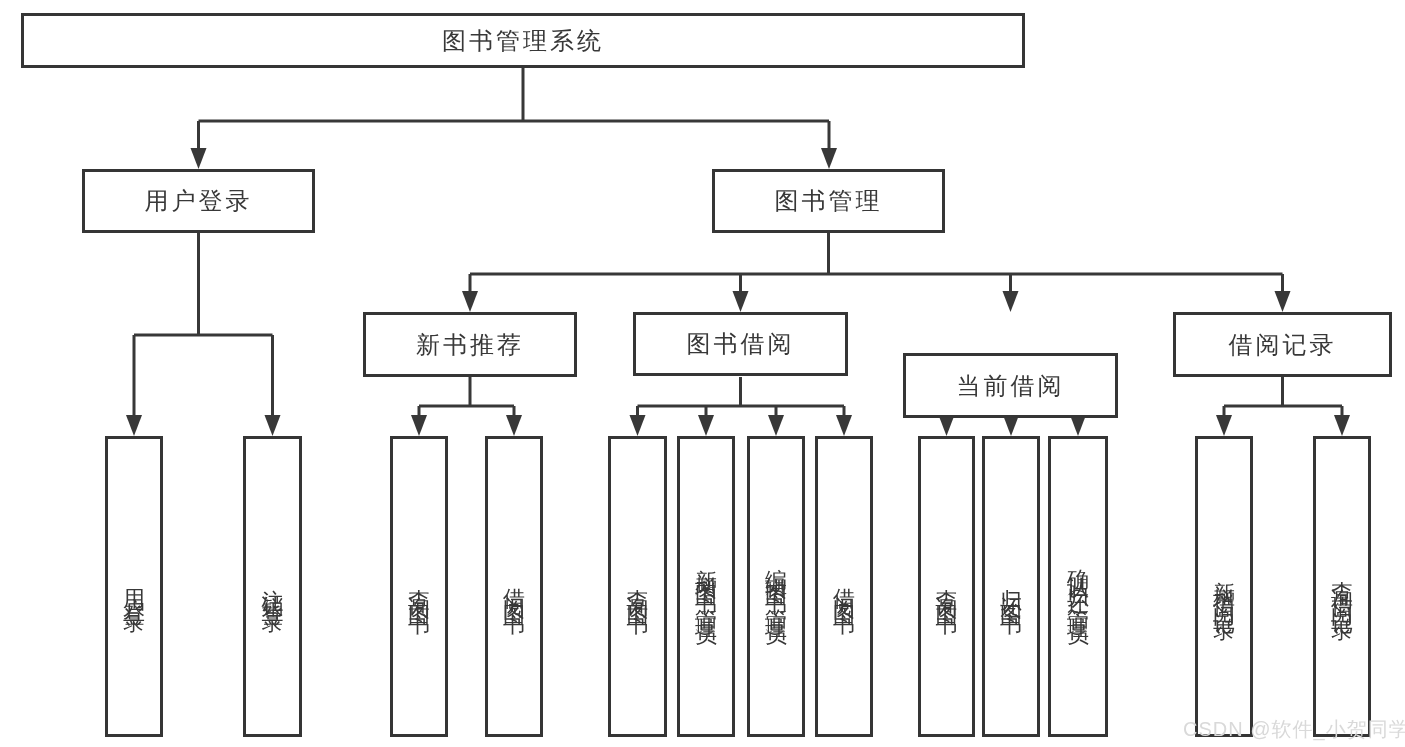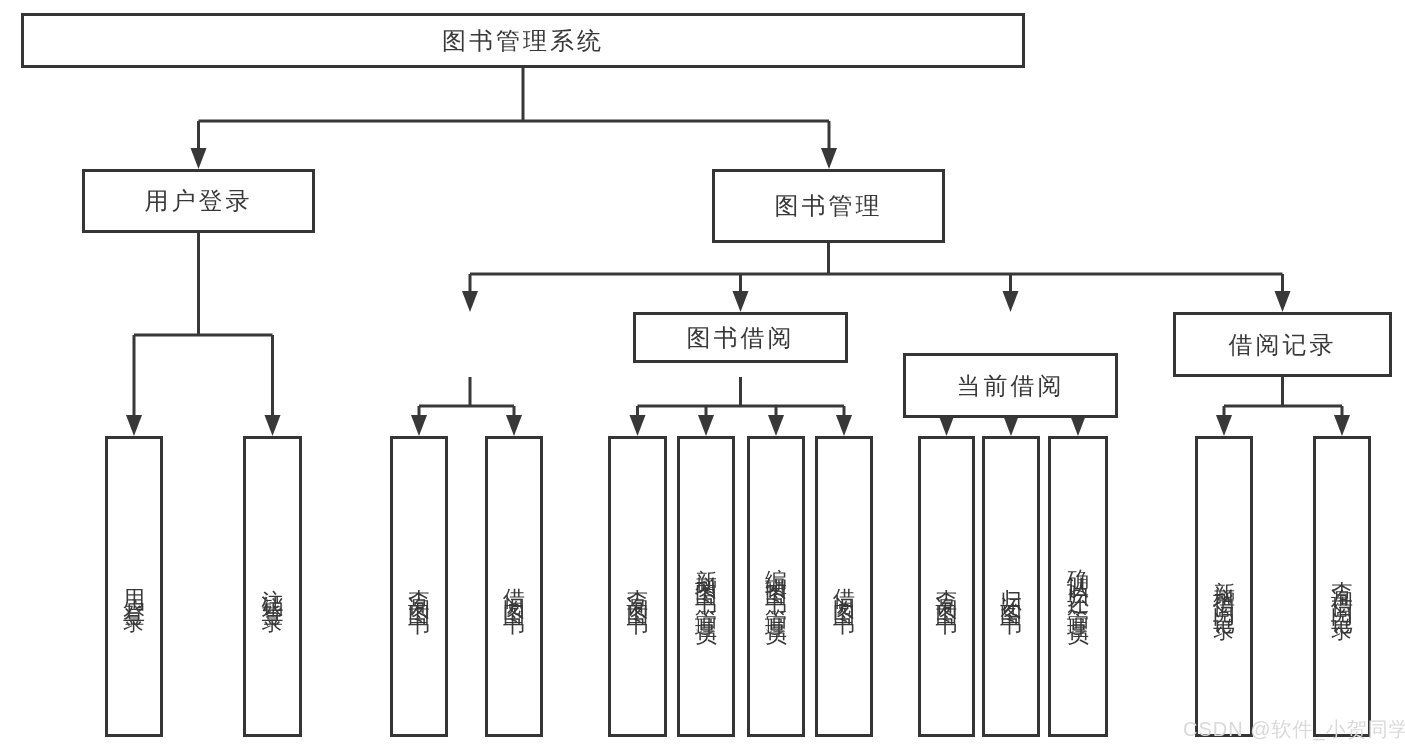--- a/index.html
+++ b/index.html
@@ -76,25 +76,28 @@
     <polygon points="1334,415 1350,415 1342,436"></polygon>
   </svg>
 
   <div class="box hbox" style="left:21px; top:13px; width:1004px; height:55px;">
     <span>图书管理系统</span>
   </div>
 
   <div class="box hbox" style="left:82px; top:169px; width:233px; height:64px;">
     <span>用户登录</span>
   </div>
-  <div class="box hbox" style="left:712px; top:169px; width:233px; height:74px;">
+  <div class="box hbox" style="left:712px; top:169px; width:233px; height:64px;">
     <span>图书管理</span>
   </div>
 
-  <div class="box hbox" style="left:633px; top:312px; width:215px; height:51px;">
+  <div class="box hbox" style="left:363px; top:312px; width:214px; height:65px;">
+    <span>新书推荐</span>
+  </div>
+  <div class="box hbox" style="left:633px; top:312px; width:215px; height:64px;">
     <span>图书借阅</span>
   </div>
   <div class="box hbox" style="left:903px; top:312px; width:215px; height:65px;margin-top:41px;">
     <span>当前借阅</span>
   </div>
   <div class="box hbox" style="left:1173px; top:312px; width:219px; height:65px;">
     <span>借阅记录</span>
   </div>
 
   <div class="box vbox" style="left:105px; top:436px; width:58px; height:301px;">

